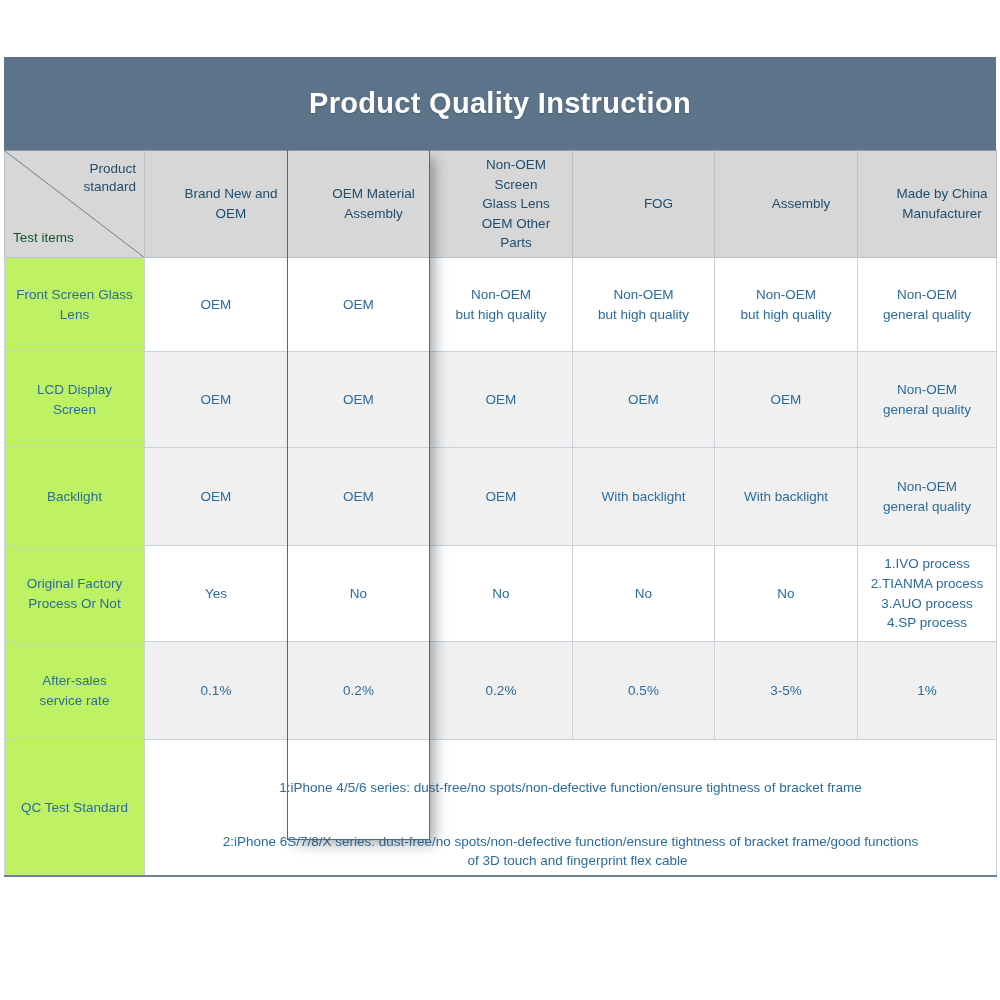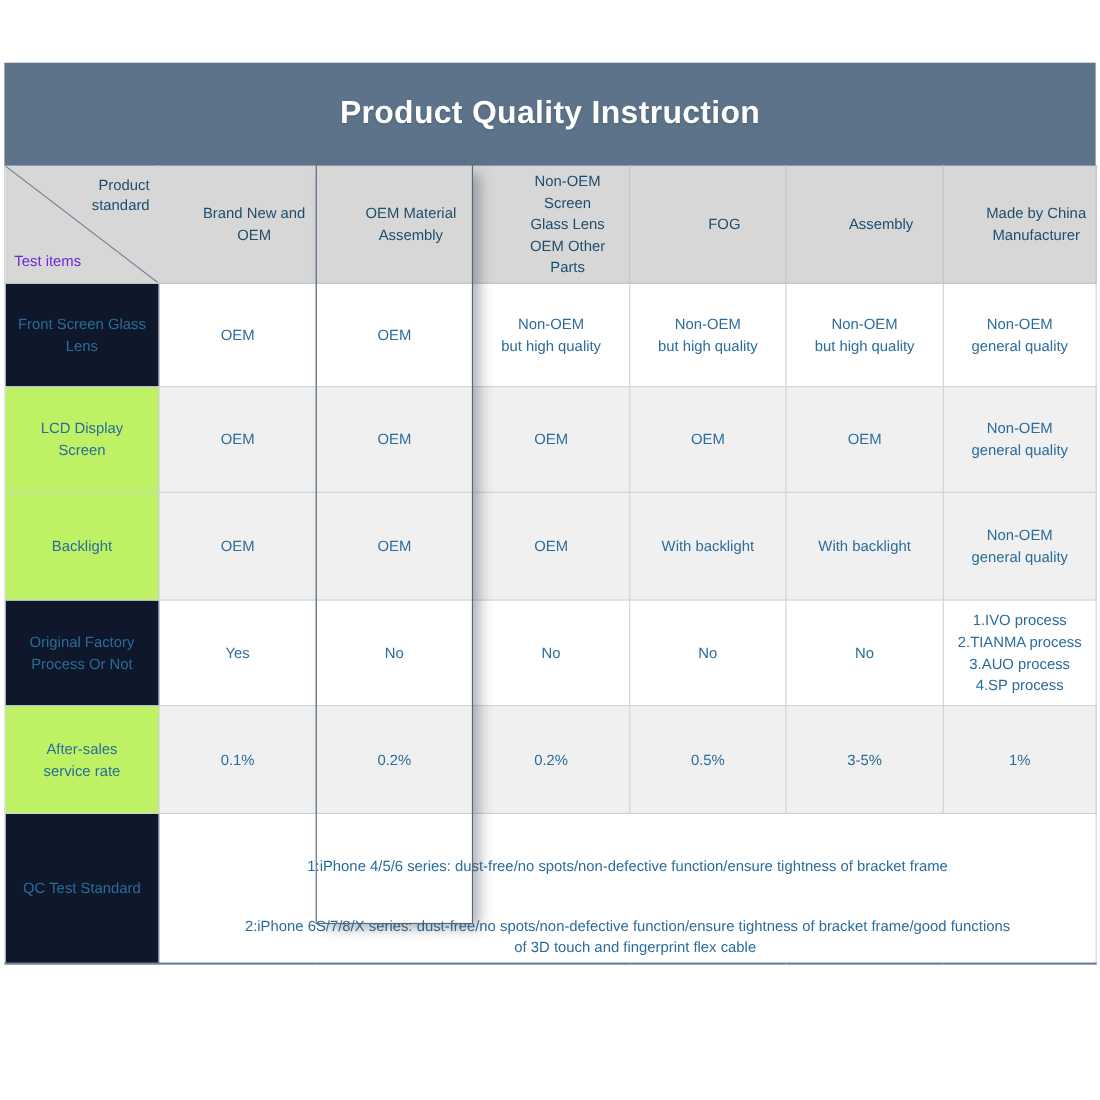--- a/index.html
+++ b/index.html
@@ -105,30 +105,30 @@
     color: #1f4d6e;
     font-size: 13.5px;
     line-height: 1.3;
     width: 76px;
   }
   .corner-bl {
     position: absolute;
     left: 8px;
     bottom: 10px;
     text-align: center;
-    color: #6d28d9;
+    color: #14532d;
     font-size: 13.5px;
     line-height: 1.3;
   }
 
   
   tr.band-a td { background: #ffffff; }
   tr.band-b td { background: #f0f0f0; }
   tr.band-b td.rowhead { background: #bef264; }
-  tr.band-a td.rowhead { background: #0f172a; }
+  tr.band-a td.rowhead { background: #bef264; }
 
   td.rowhead {
     color: #1f4d6e;
     font-size: 13.5px;
   }
 
   tr.r1 td { height: 94px; }
   tr.r2 td { height: 96px; }
   tr.r3 td { height: 98px; }
   tr.r4 td { height: 98px; }

